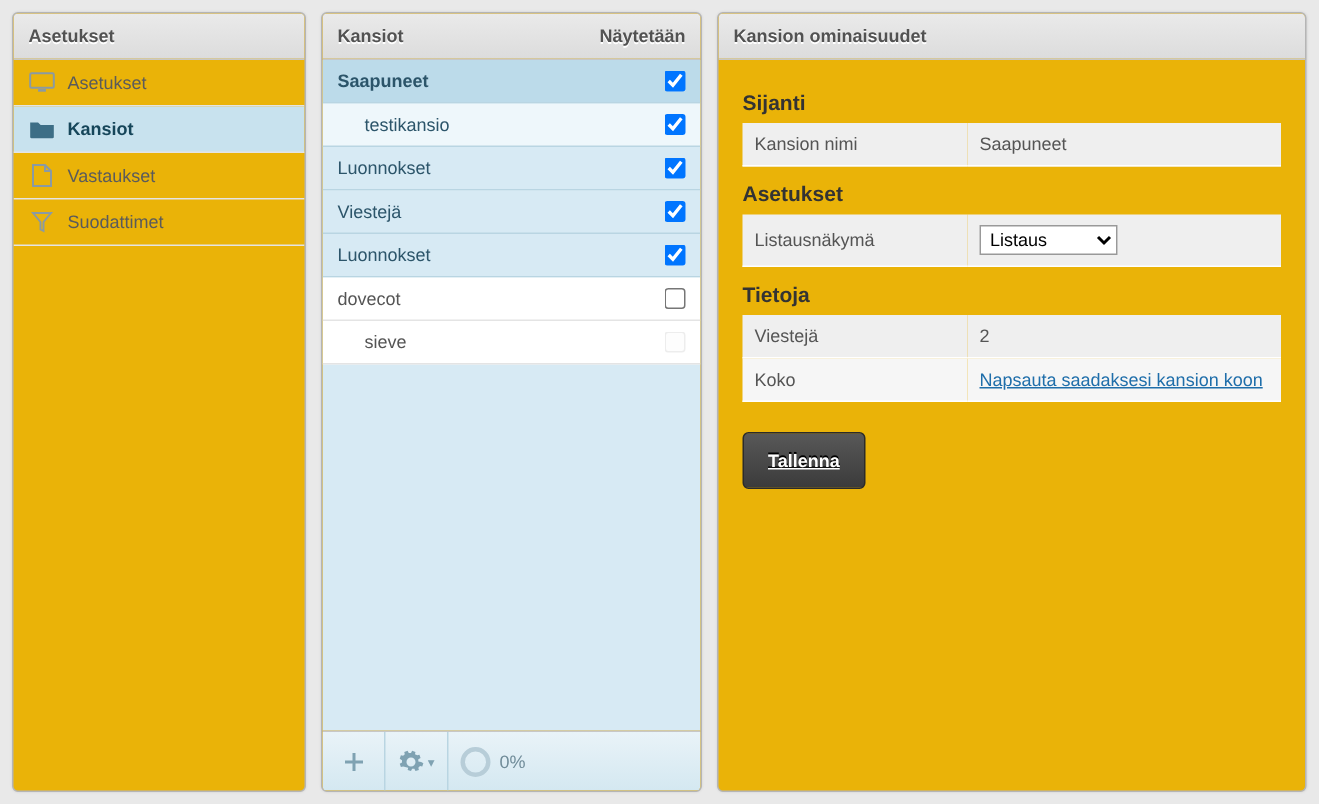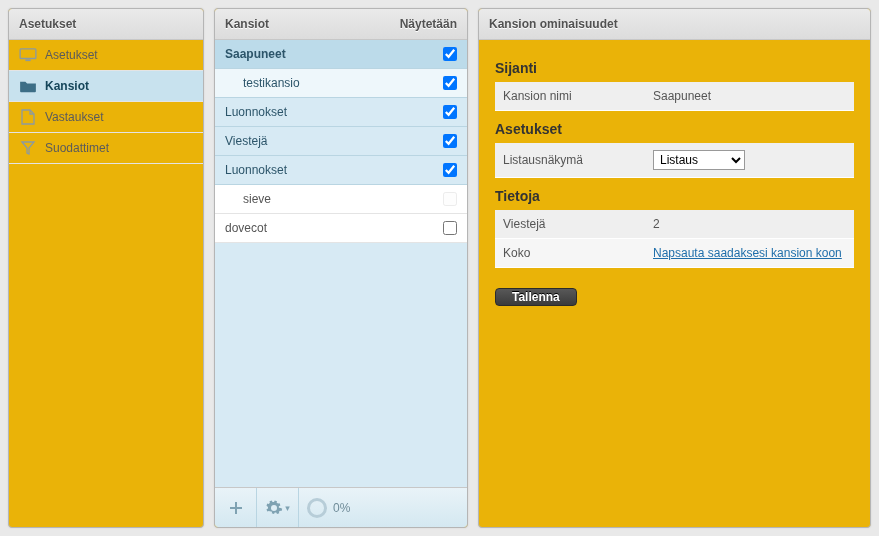--- a/index.html
+++ b/index.html
@@ -110,29 +110,30 @@
 .prop-table td.label { width: 150px; }
 .prop-table tr:nth-child(even) td { background:#f6f6f6; }
 .prop-table select {
   font-size:12px; padding:1px 2px; width:92px;
   border:1px solid #999; background:#fff;
 }
 .prop-table a { color:#1f6eaa; }
 .save-btn {
   display:inline-block;
   margin-top:10px;
-  padding: 1px 16px;
+  padding: 11px 16px;
   background: linear-gradient(#585858,#3b3b3b);
   color:#fff;
   border:1px solid #2b2b2b;
   border-radius:4px;
   font-weight:bold;
   font-size:12px;
   cursor:pointer;
   text-shadow:0 -1px 0 #000;
+  text-decoration:underline;
 }
 </style>
 </head>
 <body>
 
 <div class="panel panel-left">
   <div class="panel-header">
     <span>Asetukset</span>
   </div>
   <ul class="nav-list" id="nav-list">
@@ -192,27 +193,27 @@
         <span class="chk"><input type="checkbox" checked="" style=""></span>
       </li>
       <li class="folder-row">
         <span>Viestejä</span>
         <span class="chk"><input type="checkbox" checked="" style=""></span>
       </li>
       <li class="folder-row">
         <span>Luonnokset</span>
         <span class="chk"><input type="checkbox" checked="" style=""></span>
       </li>
+      <li class="folder-row plain">
+        <span>dovecot</span>
+        <span class="chk"><input type="checkbox" style=""></span>
+      </li>
       <li class="folder-row child plain disabled">
         <span>sieve</span>
         <span class="chk"><input type="checkbox" disabled="" style=""></span>
-      </li>
-      <li class="folder-row plain">
-        <span>dovecot</span>
-        <span class="chk"><input type="checkbox" style=""></span>
       </li>
     </ul>
   <div class="toolbar">
     <div class="tbtn">
       <svg width="16" height="16" viewBox="0 0 16 16">
           <path d="M7 2h2v5h5v2H9v5H7V9H2V7h5z" fill="#7fa2b2"></path>
         </svg>
     </div>
     <div class="tbtn">
       <svg width="18" height="18" viewBox="0 0 24 24">

